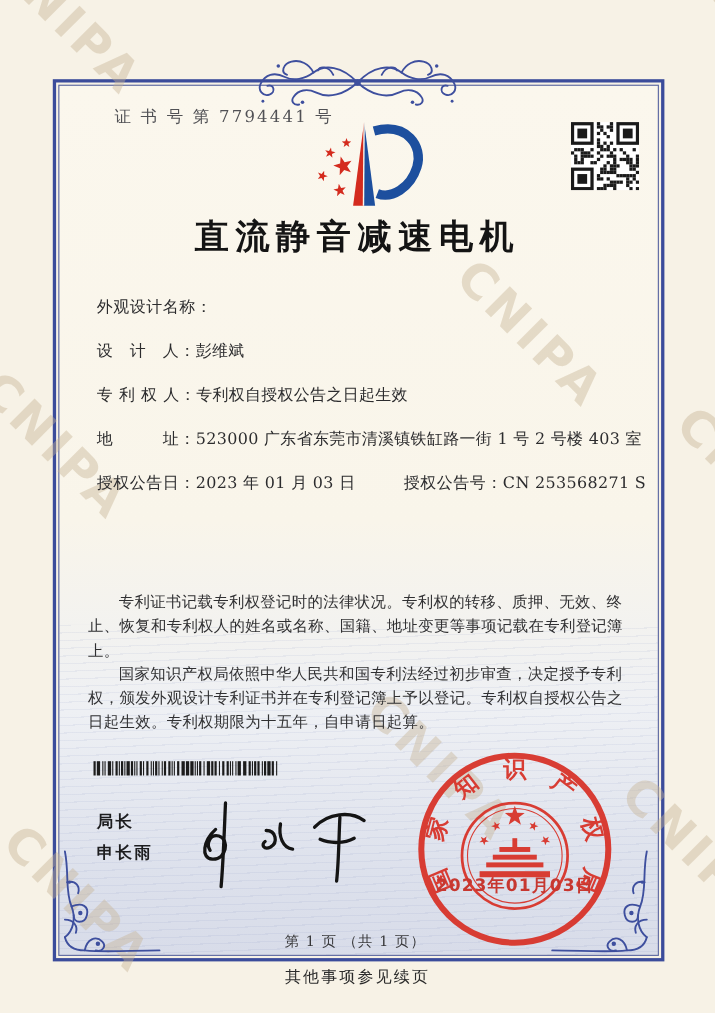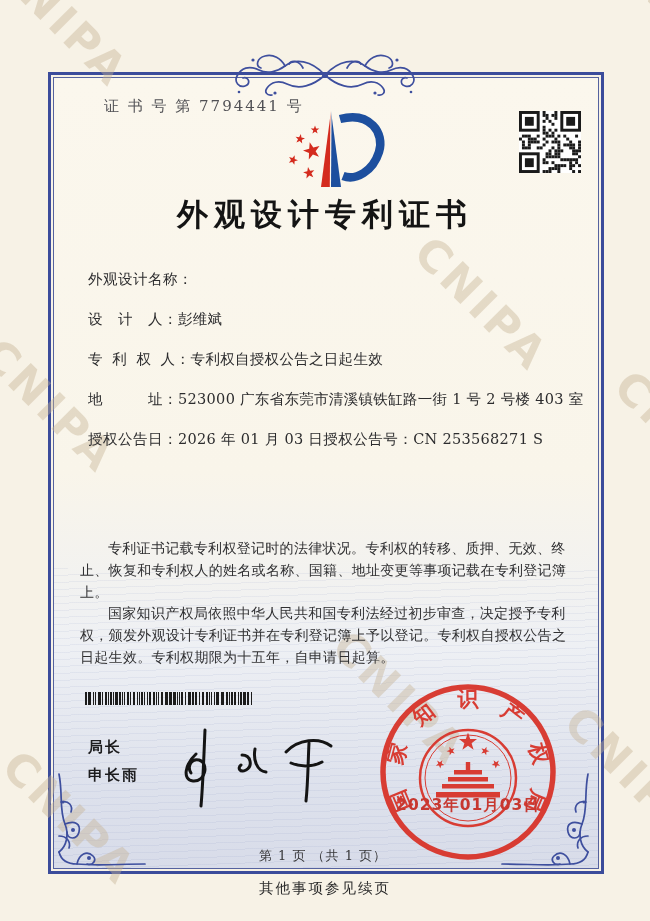--- a/index.html
+++ b/index.html
@@ -23,23 +23,23 @@
   
   .content{position:absolute;inset:0;z-index:3;}
   .abs{position:absolute;}
 
   .cert-no{left:88px;top:97px;font-size:15px;letter-spacing:2px;color:#515155;margin-left:16px;}
   .title{left:0;width:650px;top:194px;text-align:center;font-size:31px;font-weight:bold;
          letter-spacing:6px;color:#141414;}
 
   .fields{left:88px;top:270px;width:486px;font-size:14.5px;color:#2c2c2e;}
   .frow{display:flex;align-items:baseline;height:15px;margin-bottom:25px;}
-  .flabel{white-space:pre;letter-spacing:.5px;flex:0 0 auto;font-family:Liberation Mono, monospace;}
+  .flabel{white-space:pre;letter-spacing:.5px;flex:0 0 auto;}
   .fvalue{white-space:pre;letter-spacing:.3px;}
-  .grant-gap{}
+  .grant-gap{margin-left:44px;}
 
   .paras{left:80px;top:538px;width:492px;font-size:14px;line-height:21.8px;color:#303032;}
   .paras p{margin:0;text-indent:2em;letter-spacing:.3px;}
 
   .barcode{left:85px;top:692px;width:172px;height:13px;display:flex;align-items:stretch;}
   .barcode i{display:block;height:100%;}
 
   .sig-title{left:88px;top:738px;font-family:"DejaVu Sans","Liberation Sans",sans-serif;
              font-weight:bold;font-size:15px;color:#1d1d1f;letter-spacing:2px;}
   .sig-name{left:88px;top:766px;font-family:"DejaVu Sans","Liberation Sans",sans-serif;
@@ -226,41 +226,41 @@
           <rect x="50.19" y="56.10" width="2.95" height="2.95"></rect>
           <rect x="23.62" y="59.05" width="2.95" height="2.95"></rect>
           <rect x="26.57" y="59.05" width="2.95" height="2.95"></rect>
           <rect x="29.52" y="59.05" width="2.95" height="2.95"></rect>
           <rect x="38.38" y="59.05" width="2.95" height="2.95"></rect>
           <rect x="53.14" y="59.05" width="2.95" height="2.95"></rect>
           <rect x="59.05" y="59.05" width="2.95" height="2.95"></rect>
         </g>
     </svg>
 
-    <div class="abs title">外观设计专利证书</div>
+    <div class="abs title">直流静音减速电机</div>
 
     <div class="abs fields">
       <div class="frow">
         <span class="flabel">外观设计名称：</span>
       </div>
       <div class="frow">
         <span class="flabel">设　计　人：</span>
         <span class="fvalue">彭维斌</span>
       </div>
       <div class="frow">
         <span class="flabel">专 利 权 人：</span>
         <span class="fvalue">专利权自授权公告之日起生效</span>
       </div>
       <div class="frow">
         <span class="flabel">地　　　址：</span>
         <span class="fvalue">523000 广东省东莞市清溪镇铁缸路一街 1 号 2 号楼 403 室</span>
       </div>
       <div class="frow">
         <span class="flabel">授权公告日：</span>
-        <span class="fvalue">2026 年 01 月 03 日</span>
+        <span class="fvalue">2023 年 01 月 03 日</span>
         <span class="flabel grant-gap">授权公告号：</span>
         <span class="fvalue">CN 253568271 S</span>
       </div>
     </div>
 
     <div class="abs paras">
       <p>专利证书记载专利权登记时的法律状况。专利权的转移、质押、无效、终止、恢复和专利权人的姓名或名称、国籍、地址变更等事项记载在专利登记簿上。</p>
       <p>国家知识产权局依照中华人民共和国专利法经过初步审查，决定授予专利权，颁发外观设计专利证书并在专利登记簿上予以登记。专利权自授权公告之日起生效。专利权期限为十五年，自申请日起算。</p>
     </div>
 

